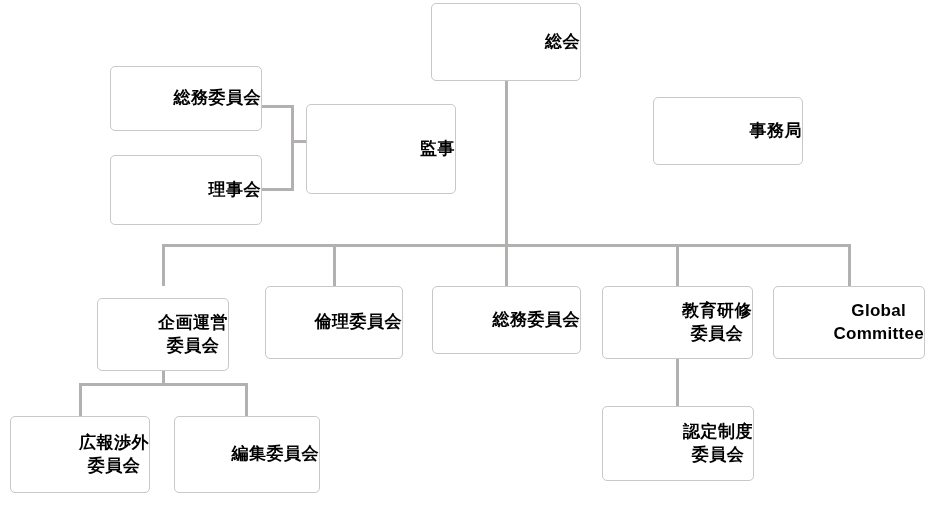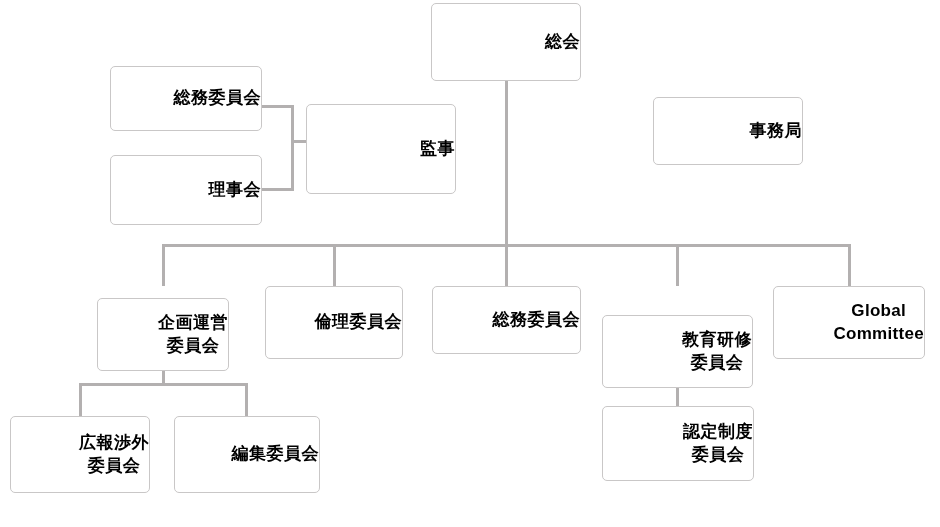--- a/index.html
+++ b/index.html
@@ -109,21 +109,21 @@
   </div>
 
   <div class="node" style="left:265px; top:286px; width:138px; height:73px;">
     <span class="node-label">倫理委員会</span>
   </div>
 
   <div class="node" style="left:432px; top:286px; width:149px; height:68px;">
     <span class="node-label">総務委員会</span>
   </div>
 
-  <div class="node" style="left:602px; top:286px; width:151px; height:73px;margin-top:29px;">
+  <div class="node" style="left:602px; top:286px; width:151px; height:73px;">
     <span class="node-label">教育研修
 委員会</span>
   </div>
 
   <div class="node latin" style="left:773px; top:286px; width:152px; height:73px;">
     <span class="node-label">Global
 Committee</span>
   </div>
 
   <div class="node" style="left:10px; top:416px; width:140px; height:77px;padding-left:44px;">

